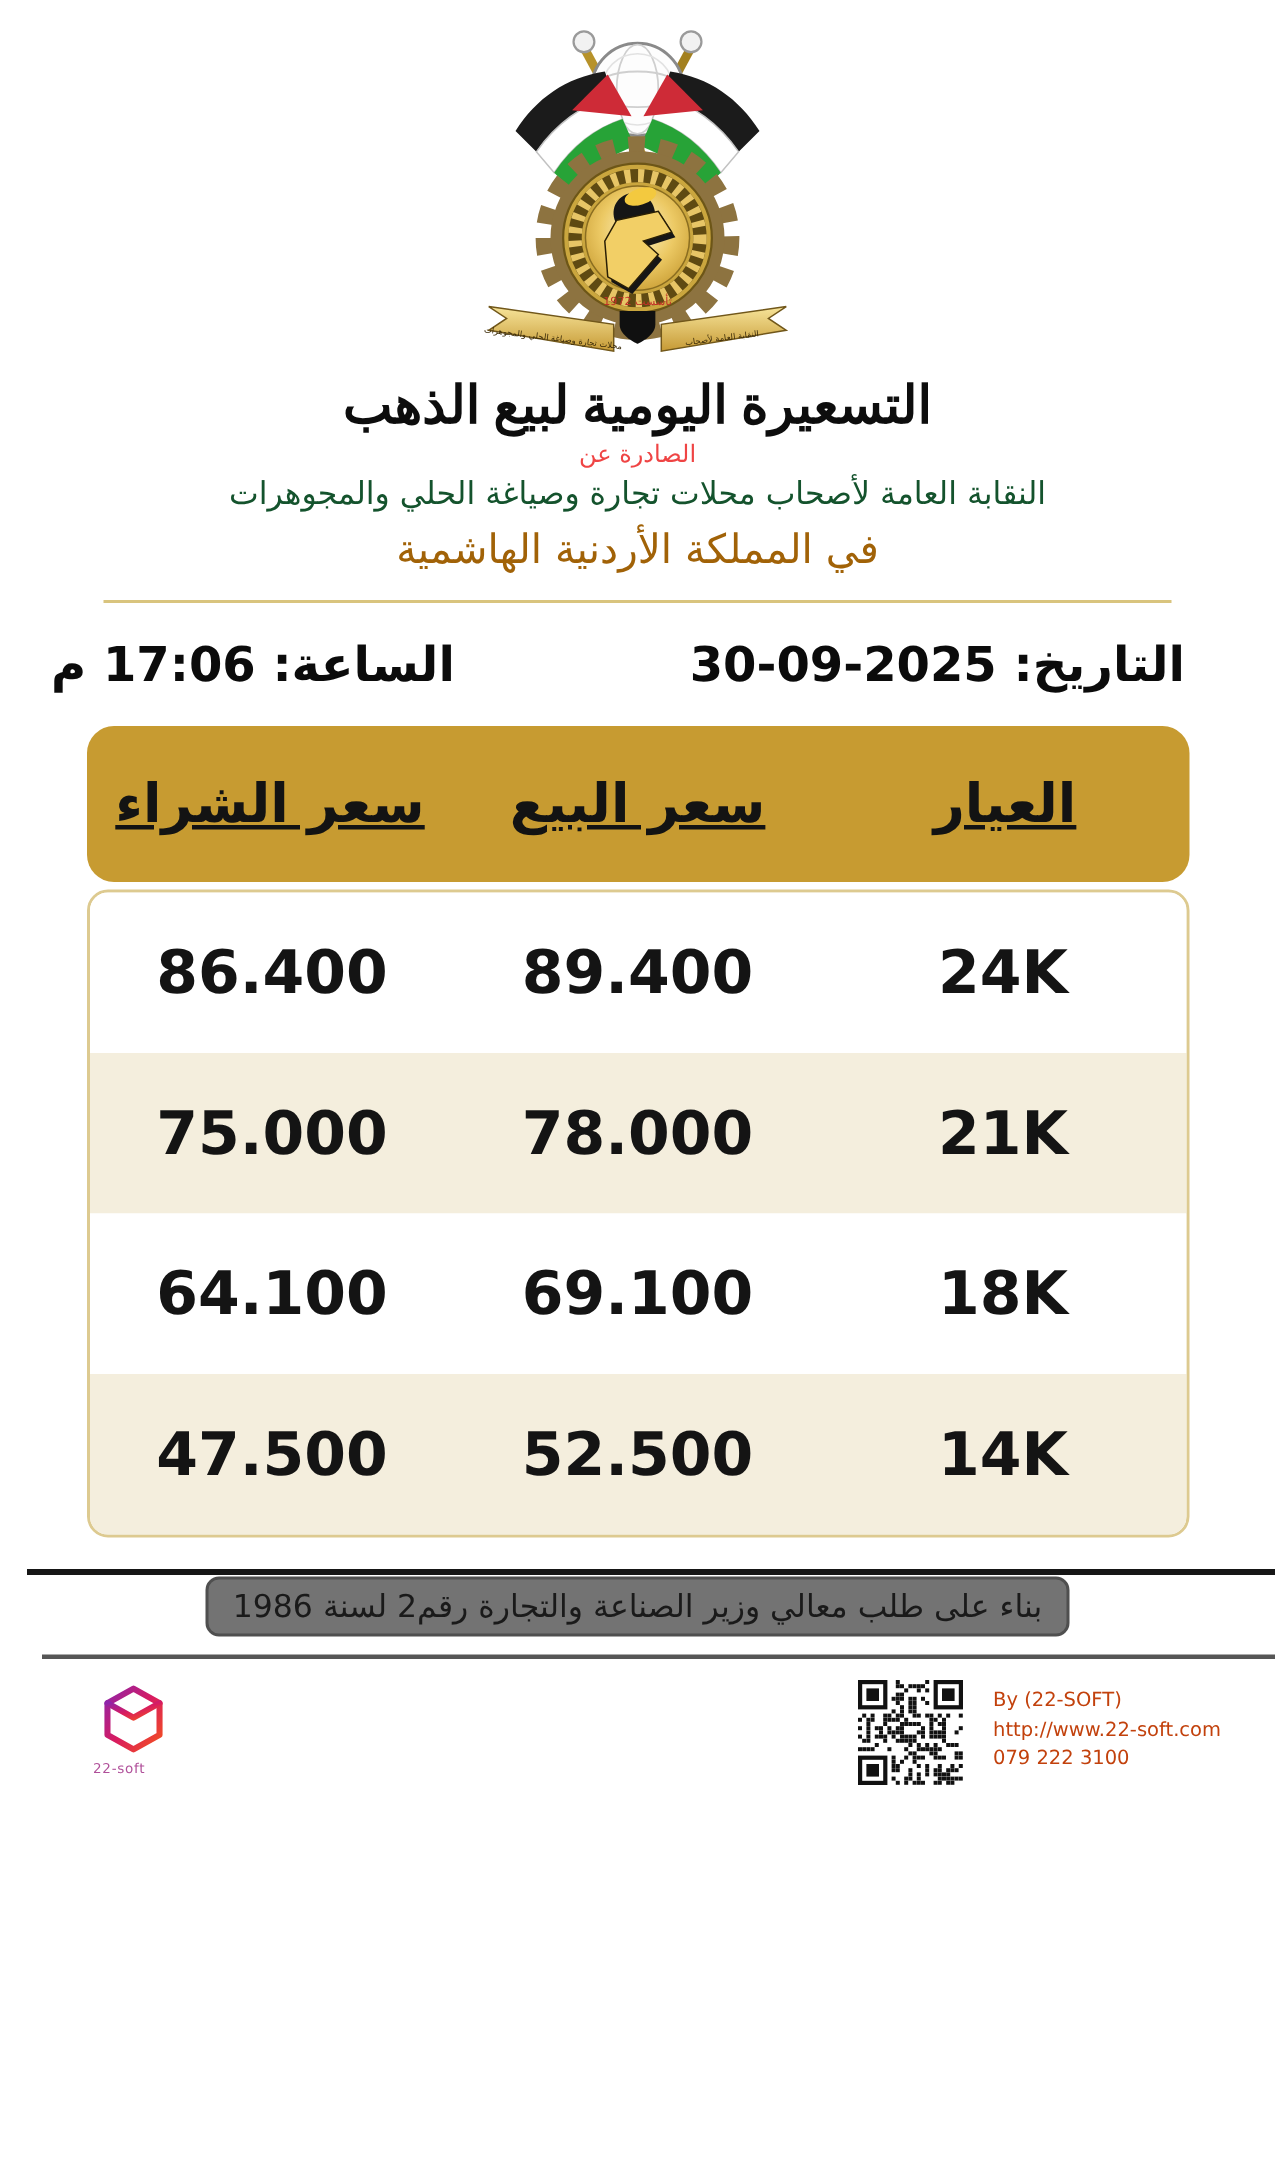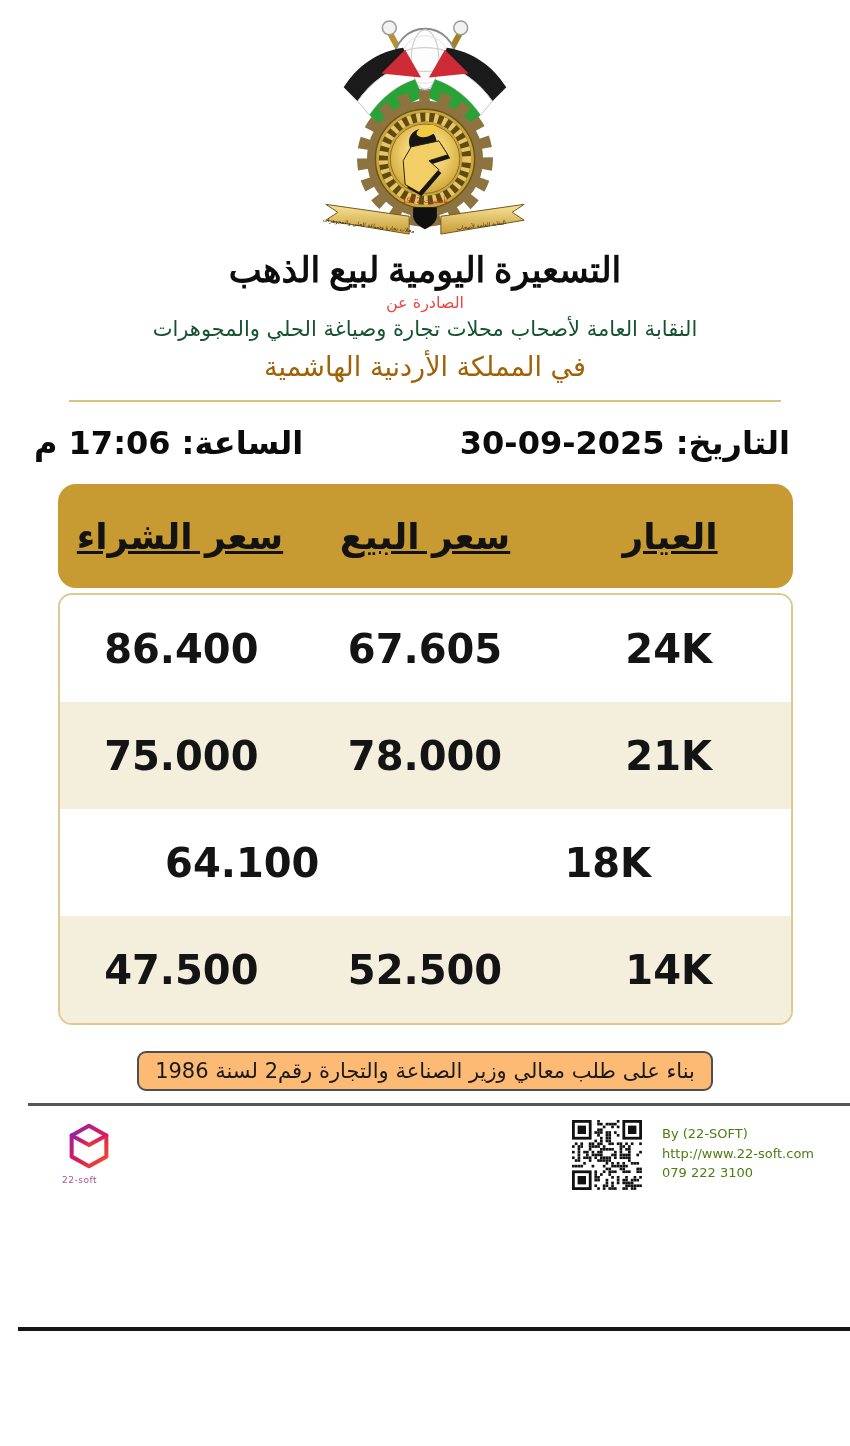--- a/index.html
+++ b/index.html
@@ -1,20 +1,20 @@
 <!DOCTYPE html>
 <html lang="ar"><head>
 <meta charset="utf-8">
 <style>
   html,body{margin:0;padding:0;}
   body{
     width:850px;height:1446px;background:#ffffff;position:relative;overflow:hidden;
     font-family:"DejaVu Sans", sans-serif;color:#111;
   }
-  .page{width:850px;height:1331px;position:relative;}
+  .page{width:850px;height:1050px;position:relative;}
 
   
   .crest-wrap{padding-top:8px;display:flex;justify-content:center;}
 
   
   .title{
     text-align:center;font-size:35px;font-weight:bold;color:#0d0d0d;
     margin-top:4px;letter-spacing:0;font-family:Liberation Serif, serif;
   }
   .issued-1{text-align:center;font-size:16px;margin-top:2px;color:#ef4444;}
@@ -48,34 +48,34 @@
     font-size:40px;font-weight:bold;color:#141414;background:#ffffff;
   }
   .pt-row.alt{background:#f4eedd;}
   .pt-row .cell{flex:1;text-align:center;}
   .pt-row .num{direction:ltr;unicode-bidi:isolate;}
 
   
   .note-box{
     direction:rtl;width:fit-content;margin:26px auto 0;
     border:2px solid #4f4f4f;border-radius:9px;
-    padding:6px 16px;font-size:21px;color:#1a1a1a;background:#fdba74;
+    padding:6px 16px;font-size:21px;color:#1a1a1a;background:#737373;
   }
 
   
   .footer-hr{height:3px;background:#565656;margin:12px 0 0 28px;}
   .footer{
     display:flex;justify-content:space-between;align-items:flex-start;
     padding:14px 36px 0 62px;
   }
   .maker-logo{display:flex;flex-direction:column;width:70px;}
   .maker-caption{font-size:9px;color:#b0509a;margin-top:1px;letter-spacing:.5px;}
   .qr-block{display:flex;gap:9px;align-items:flex-start;}
   .qr-box{width:70px;height:70px;background:#fff;}
-  .qr-text{direction:ltr;text-align:left;font-size:13px;line-height:1.5;color:#4d7c0f;padding-top:4px;margin-left:11px;}
+  .qr-text{direction:ltr;text-align:left;font-size:13px;line-height:1.5;color:#c2410c;padding-top:4px;margin-left:11px;}
 
   .bottom-bar{position:absolute;left:18px;right:0;bottom:0;height:4px;background:#161616;}
 </style>
 </head>
 <body>
 
 <div class="page">
 
   <div class="crest-wrap">
     <svg width="238" height="238" viewBox="0 0 240 240">
@@ -169,30 +169,31 @@
 
   <div class="price-table">
     <div class="pt-header">
       <div class="cell">العيار</div>
       <div class="cell">سعر البيع</div>
       <div class="cell">سعر الشراء</div>
     </div>
     <div class="pt-body">
       <div class="pt-row">
         <div class="cell">24K</div>
-        <div class="cell num">67.605</div>
+        <div class="cell num">89.400</div>
         <div class="cell num">86.400</div>
       </div>
       <div class="pt-row alt">
         <div class="cell">21K</div>
         <div class="cell num">78.000</div>
         <div class="cell num">75.000</div>
       </div>
       <div class="pt-row">
         <div class="cell">18K</div>
+        <div class="cell num">69.100</div>
         <div class="cell num">64.100</div>
       </div>
       <div class="pt-row alt">
         <div class="cell">14K</div>
         <div class="cell num">52.500</div>
         <div class="cell num">47.500</div>
       </div>
     </div>
   </div>
 

